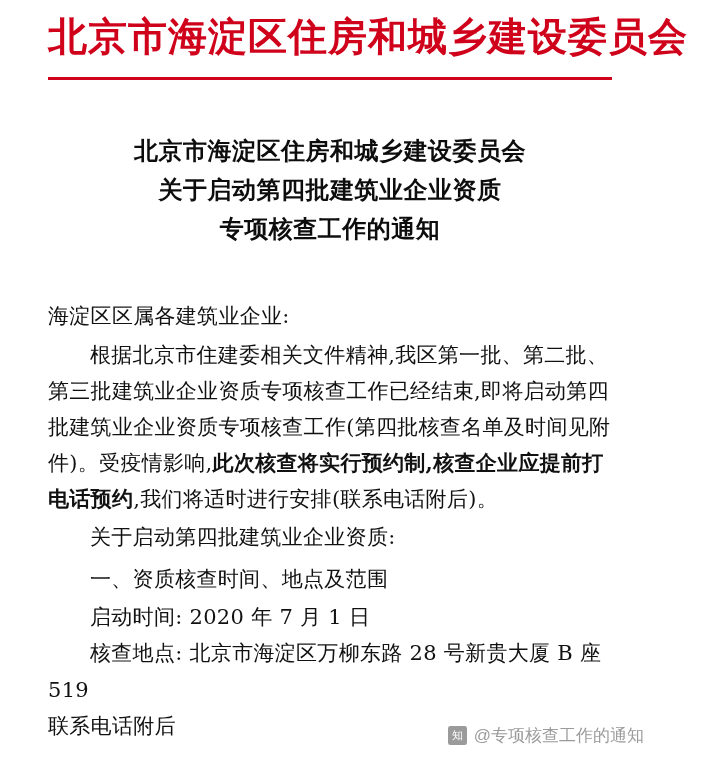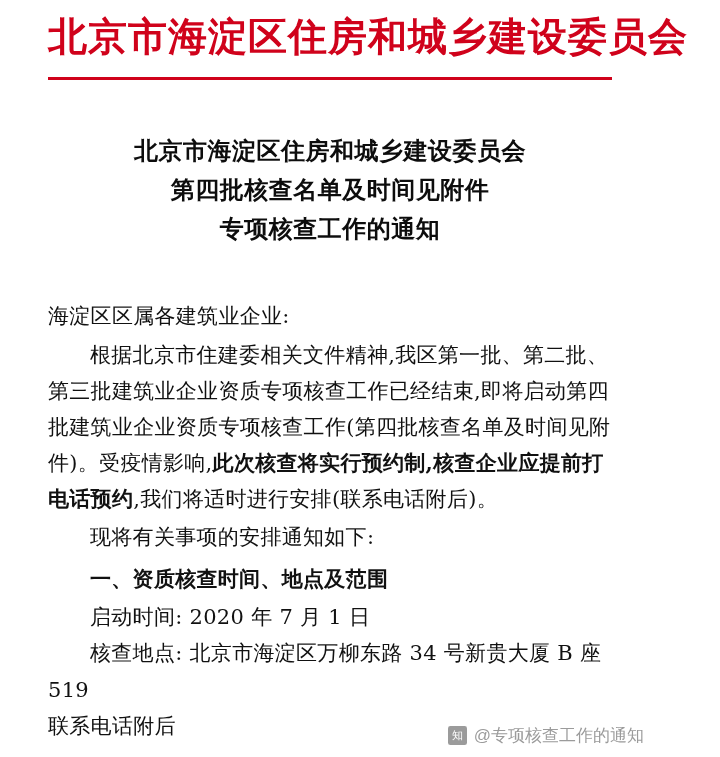--- a/index.html
+++ b/index.html
@@ -67,21 +67,21 @@
     margin: 0 0 2px 0;
   }
   .para.no-indent {
     text-indent: 0;
   }
   .para b {
     font-weight: bold;
   }
   .section-heading {
     text-indent: 2em;
-    font-weight: bold;
+    font-weight: normal;
     margin: 6px 0 2px 0;
   }
   .info-line {
     text-indent: 2em;
     margin: 0;
   }
   
   .watermark {
     position: absolute;
     right: 16px;
@@ -107,40 +107,40 @@
 
 <div class="page">
 
   <div class="letterhead">
     <div class="letterhead-title">北京市海淀区住房和城乡建设委员会</div>
     <div class="letterhead-rule"></div>
   </div>
 
   <div class="doc-title">
     <div>北京市海淀区住房和城乡建设委员会</div>
-    <div>第四批核查名单及时间见附件</div>
+    <div>关于启动第四批建筑业企业资质</div>
     <div>专项核查工作的通知</div>
   </div>
 
   <div class="body-text">
 
     <p class="para no-indent">海淀区区属各建筑业企业:</p>
 
     <p class="para">
       <span>根据北京市住建委相关文件精神,我区第一批、第二批、第三批建筑业企业资质专项核查工作已经结束,即将启动第四批建筑业企业资质专项核查工作(第四批核查名单及时间见附件)。受疫情影响,</span><b>此次核查将实行预约制,核查企业应提前打电话预约</b><span>,我们将适时进行安排(联系电话附后)。</span>
     </p>
 
     <p class="para">
-      <span>现将有关事项的安排通知如下:</span>
+      <span>关于启动第四批建筑业企业资质:</span>
     </p>
 
     <p class="section-heading">一、资质核查时间、地点及范围</p>
 
     <p class="info-line">启动时间: 2020 年 7 月 1 日</p>
-    <p class="info-line">核查地点: 北京市海淀区万柳东路 34 号新贵大厦 B 座 519</p>
+    <p class="info-line">核查地点: 北京市海淀区万柳东路 28 号新贵大厦 B 座 519</p>
     <p class="info-line no-indent" style="text-indent:0">联系电话附后</p>
 
   </div>
 
   <div class="watermark">
     <span class="wm-logo">
       <svg viewBox="0 0 24 24" width="19" height="19" aria-hidden="true">
         <rect x="0" y="0" width="24" height="24" rx="3" fill="#9b9b9b"></rect>
         <text x="12" y="17" font-size="14" font-family="Liberation Sans, sans-serif" fill="#ffffff" text-anchor="middle">知</text>
       </svg>

